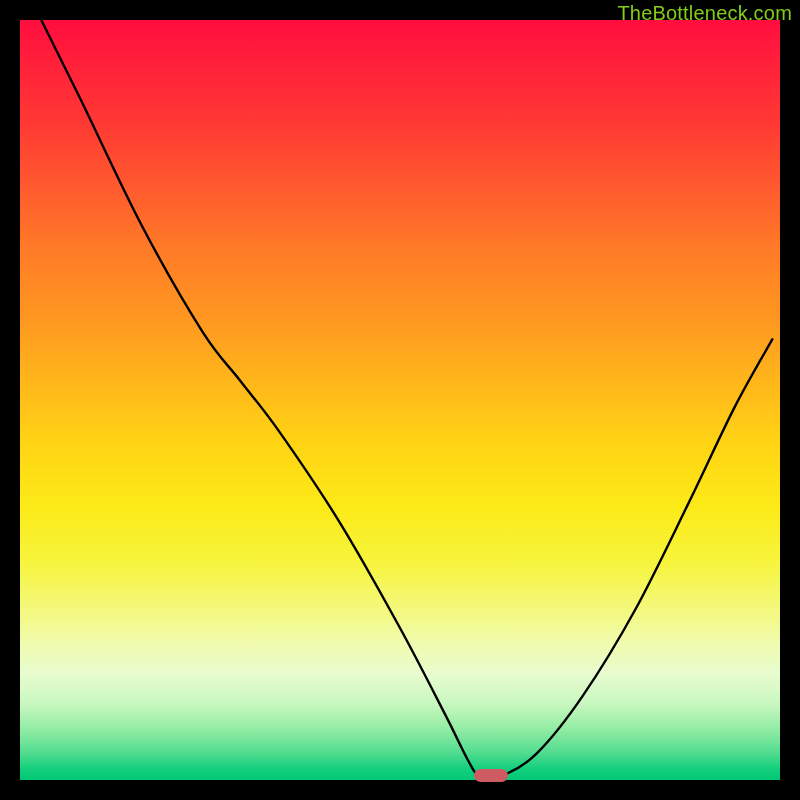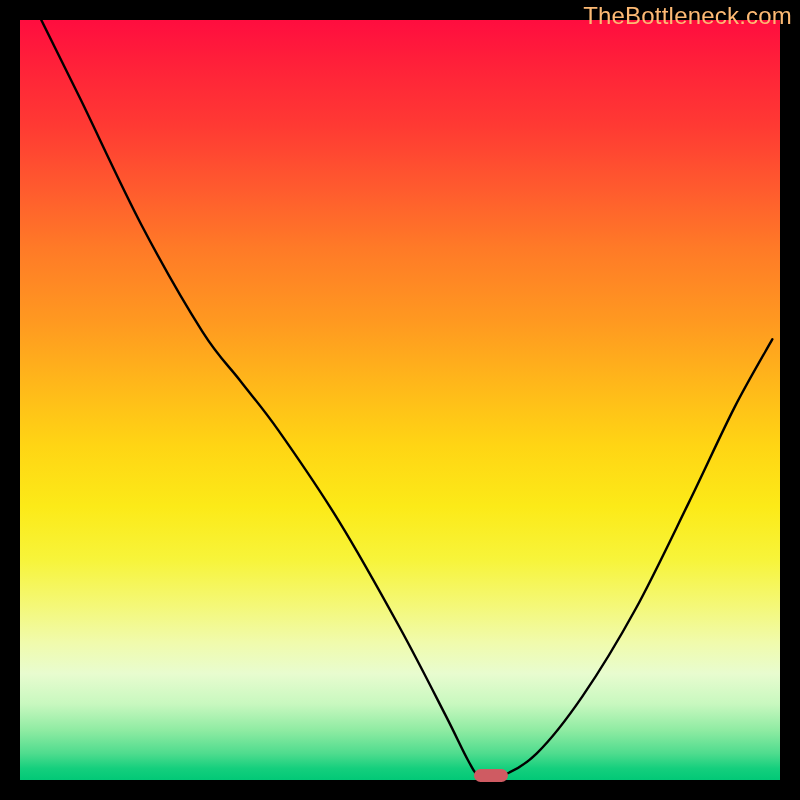--- a/index.html
+++ b/index.html
@@ -54,22 +54,22 @@
     pointer-events: none;
   }
   .marker {
     position: absolute;
     border-radius: 7px;
   }
   .watermark {
     position: absolute;
     top: 2px;
     right: 8px;
-    color: #fdba74;
-    font-size: 24px;
+    color: #84cc16;
+    font-size: 20px;
     font-weight: 500;
     letter-spacing: 0.2px;
   }
 </style>
 </head>
 <body>
 
 <div class="frame">
   <div class="plot-area">
     <svg class="curve-svg" viewBox="0 0 760 760" preserveAspectRatio="none">

